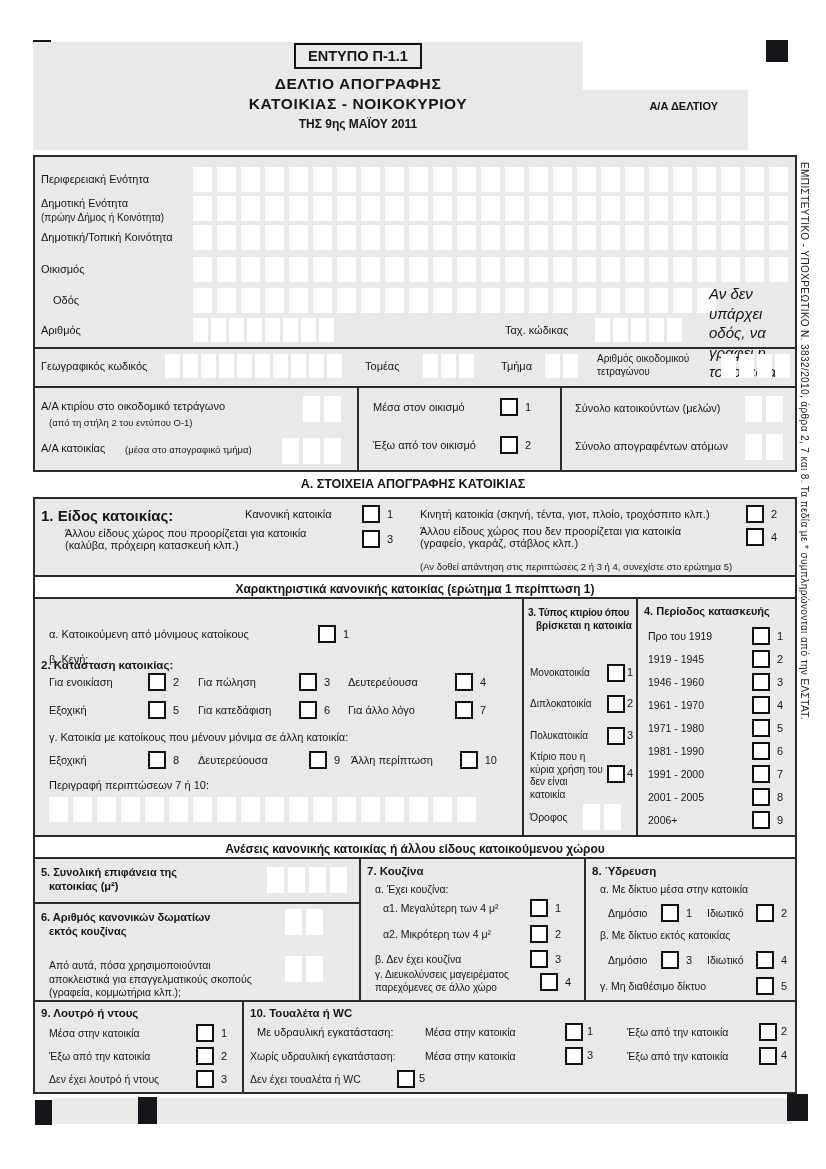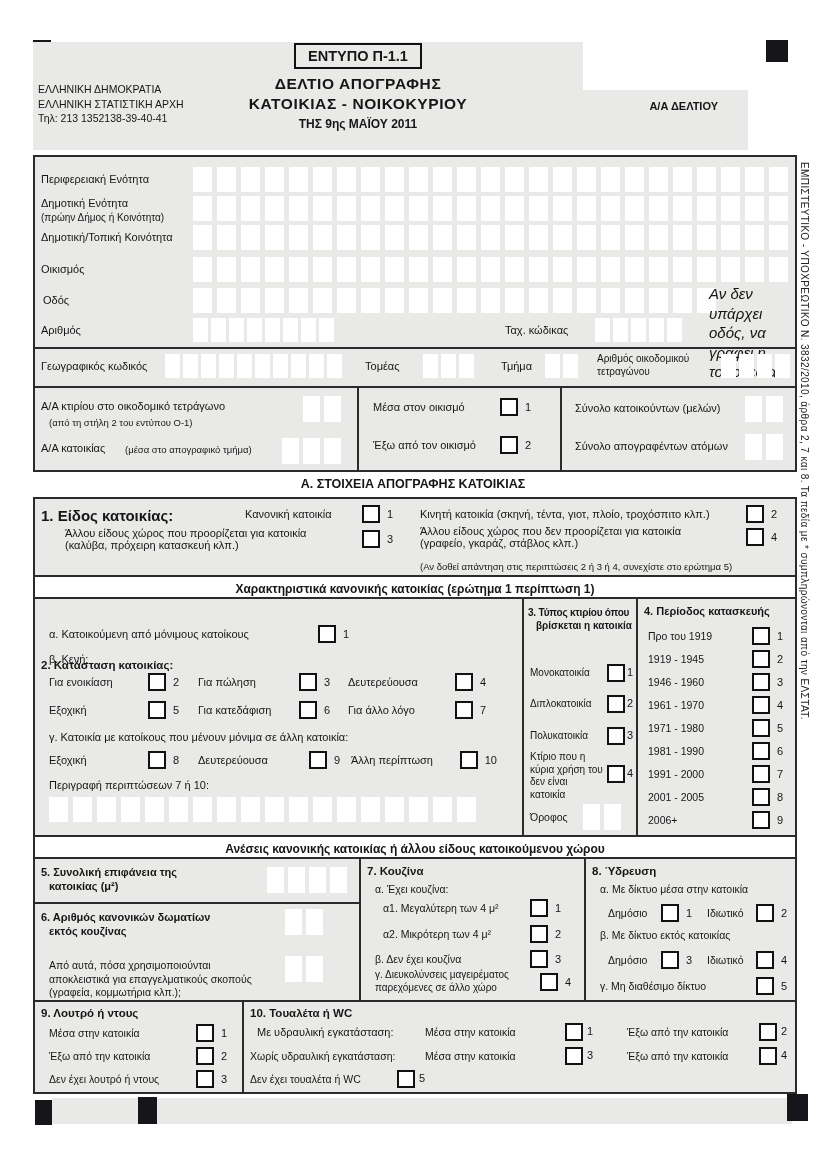--- a/index.html
+++ b/index.html
@@ -30,25 +30,20 @@
 
 <div class="abs" style="left:52px;top:1098px;width:740px;height:26px;background:#e9e9e7;"></div>
 <div class="mark" style="left:33px;top:40px;width:18px;height:20px;"></div>
 <div class="mark" style="left:766px;top:40px;width:22px;height:22px;"></div>
 <div class="mark" style="left:35px;top:1100px;width:17px;height:25px;"></div>
 <div class="mark" style="left:138px;top:1097px;width:19px;height:27px;"></div>
 <div class="mark" style="left:787px;top:1094px;width:21px;height:27px;"></div>
 
 <div class="abs" style="left:33px;top:42px;width:715px;height:108px;background:#e9e9e7;">
   <div class="abs" style="right:0;top:0;width:165px;height:48px;background:#fff;"></div>
-  <div class="abs" style="left:5px;top:40px;font-size:10.5px;line-height:1.4;">
-    <div>ΕΛΛΗΝΙΚΗ ΔΗΜΟΚΡΑΤΙΑ</div>
-    <div>ΕΛΛΗΝΙΚΗ ΣΤΑΤΙΣΤΙΚΗ ΑΡΧΗ</div>
-    <div>Τηλ: 213 1352138-39-40-41</div>
-  </div>
   <div class="abs" style="left:160px;top:0;width:330px;text-align:center;">
     <span style="display:inline-block;border:2.5px solid #111;padding:3px 12px;font-weight:bold;font-size:14.5px;margin-top:1px;background:#e9e9e7;">ΕΝΤΥΠΟ Π-1.1</span>
     <div class="b" style="font-size:15.5px;margin-top:6px;letter-spacing:0.6px;">ΔΕΛΤΙΟ ΑΠΟΓΡΑΦΗΣ</div>
     <div class="b" style="font-size:15.5px;margin-top:2px;letter-spacing:0.6px;">ΚΑΤΟΙΚΙΑΣ - ΝΟΙΚΟΚΥΡΙΟΥ</div>
     <div class="b" style="font-size:12px;margin-top:4px;">ΤΗΣ 9ης ΜΑΪΟΥ 2011</div>
   </div>
   <div class="abs b" style="right:30px;top:58px;font-size:11px;">Α/Α ΔΕΛΤΙΟΥ</div>
 </div>
 
 <div class="panel" style="left:33px;top:155px;width:760px;height:233px;">
@@ -162,21 +157,21 @@
       <span class="cell"></span>
       <span class="cell"></span>
       <span class="cell"></span>
       <span class="cell"></span>
       <span class="cell"></span>
       <span class="cell"></span>
       <span class="cell"></span>
       <span class="cell"></span>
     </span>
 
-  <span class="lbl" style="left:8px;top:137px;text-align:center;">Οδός</span>
+  <span class="lbl" style="left:18px;top:137px;text-align:center;">Οδός</span>
   <span class="cellrow" style="left:158px;top:131px;">
       <span class="cell"></span>
       <span class="cell"></span>
       <span class="cell"></span>
       <span class="cell"></span>
       <span class="cell"></span>
       <span class="cell"></span>
       <span class="cell"></span>
       <span class="cell"></span>
       <span class="cell"></span>

